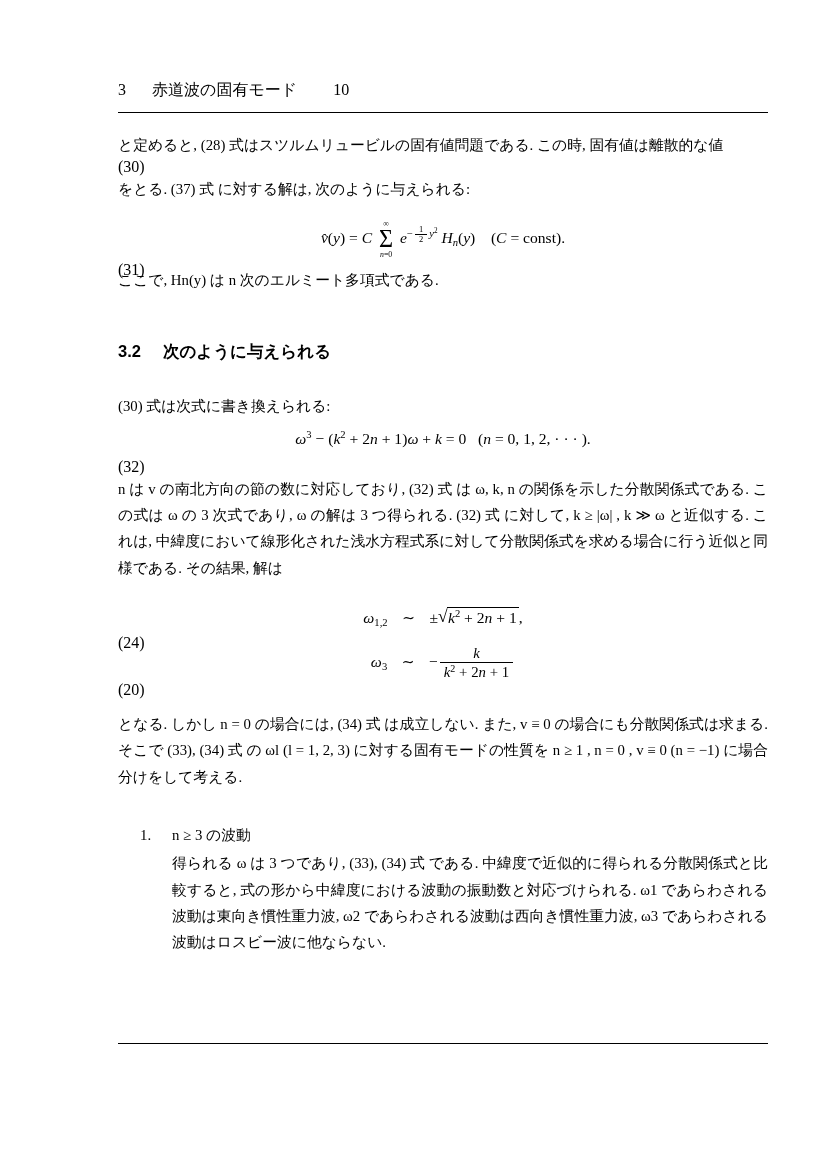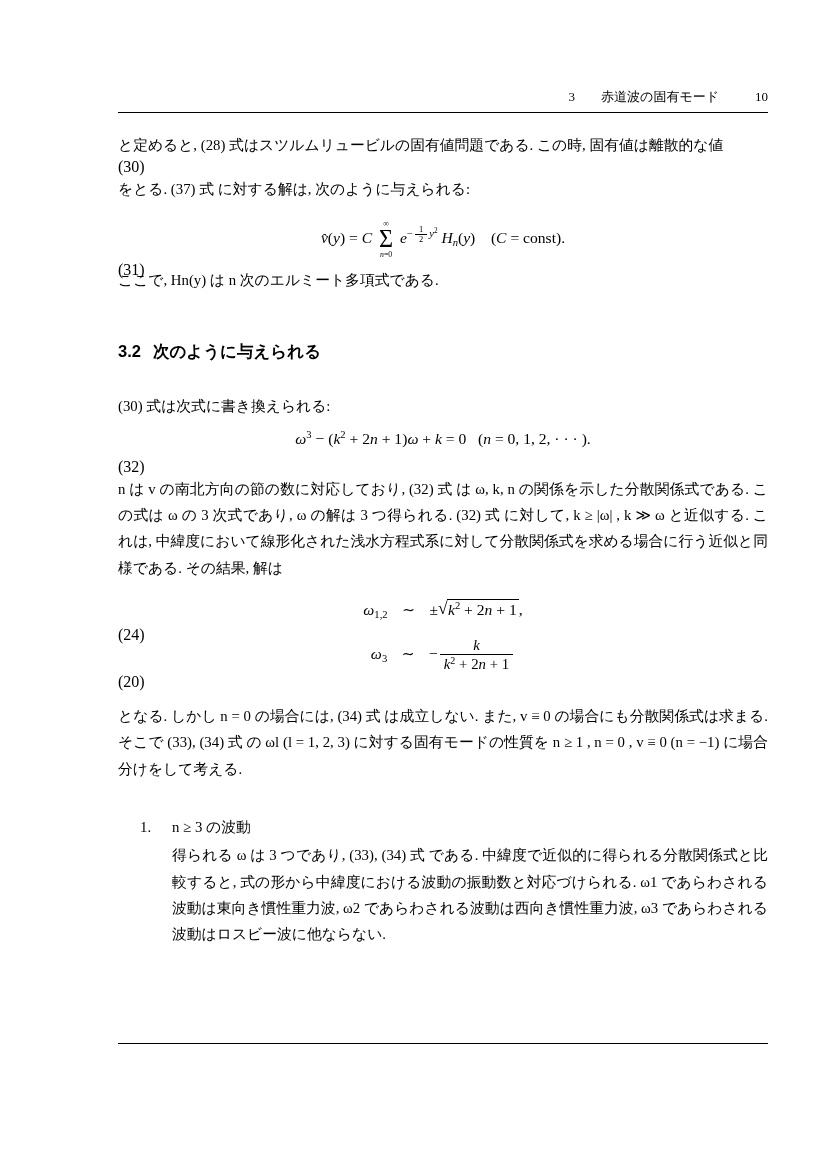--- a/index.html
+++ b/index.html
@@ -17,24 +17,23 @@
   }
   .page {
     position: absolute;
     left: 0; top: 0;
     width: 826px;
     height: 1169px;
   }
   .header {
     position: absolute;
     left: 118px;
-    top: 88px;
-    width: 650px;
-    text-align: right;
-    font-size: 13px;
+    top: 80px;
+    width: 650px;
+    font-size: 16px;
   }
   .header .sec-num { margin-right: 26px; }
   .header .pagenum { margin-left: 36px; }
   .rule-top {
     position: absolute;
     left: 118px;
     top: 112px;
     width: 650px;
     height: 1px;
     background: #000;
@@ -126,21 +125,21 @@
     bottom: -1.0em;
     left: 0; right: 0;
   }
   h2.section {
     font-family: "Liberation Sans", "DejaVu Sans", sans-serif;
     font-size: 16.5px;
     font-weight: bold;
     margin: 0;
     padding: 0;
   }
-  h2.section .num { margin-right: 12px; text-align: right; }
+  h2.section .num { margin-right: 22px; text-align: right; }
   .list-item {
     display: flex;
     margin-top: 2px;
   }
   .list-item .marker {
     flex: 0 0 auto;
     width: 54px;
     padding-left: 22px;
     box-sizing: border-box;
     font-size: 14.8px;
@@ -210,21 +209,21 @@
       <div class="eq-center math">
         <span class="math nowrap">
           <i class="mi">ω</i><span class="sup">3</span> − (<i class="mi">k</i><span class="sup">2</span> + 2<i class="mi">n</i> + 1)<i class="mi">ω</i> + <i class="mi">k</i> = 0 &nbsp;&nbsp;(<i class="mi">n</i> = 0, 1, 2, · · · ).
         </span>
       </div>
       <span class="eq-tag" style="top:10px;">(32)</span>
     </div>
 
     <p class="para">n は v の南北方向の節の数に対応しており, (32) 式 は ω, k, n の関係を示した分散関係式である. この式は ω の 3 次式であり, ω の解は 3 つ得られる. (32) 式 に対して, k ≥ |ω| , k ≫ ω と近似する. これは, 中緯度において線形化された浅水方程式系に対して分散関係式を求める場合に行う近似と同様である. その結果, 解は</p>
 
-    <div class="eq-wrap" style="height:44px; margin-top:12px;">
+    <div class="eq-wrap" style="height:44px; margin-top:20px;">
       <div class="eq-center math" style="padding:6px 0;">
         <span class="math nowrap">
           <i class="mi">ω</i><span class="sub">1,2</span>
           <span class="tilde-col">∼</span>
           ±<span class="sqrt"><span class="rad"><i class="mi">k</i><span class="sup">2</span> + 2<i class="mi">n</i> + 1</span></span>,
         </span>
       </div>
       <span class="eq-tag" style="top:12px;">(24)</span>
     </div>
 

